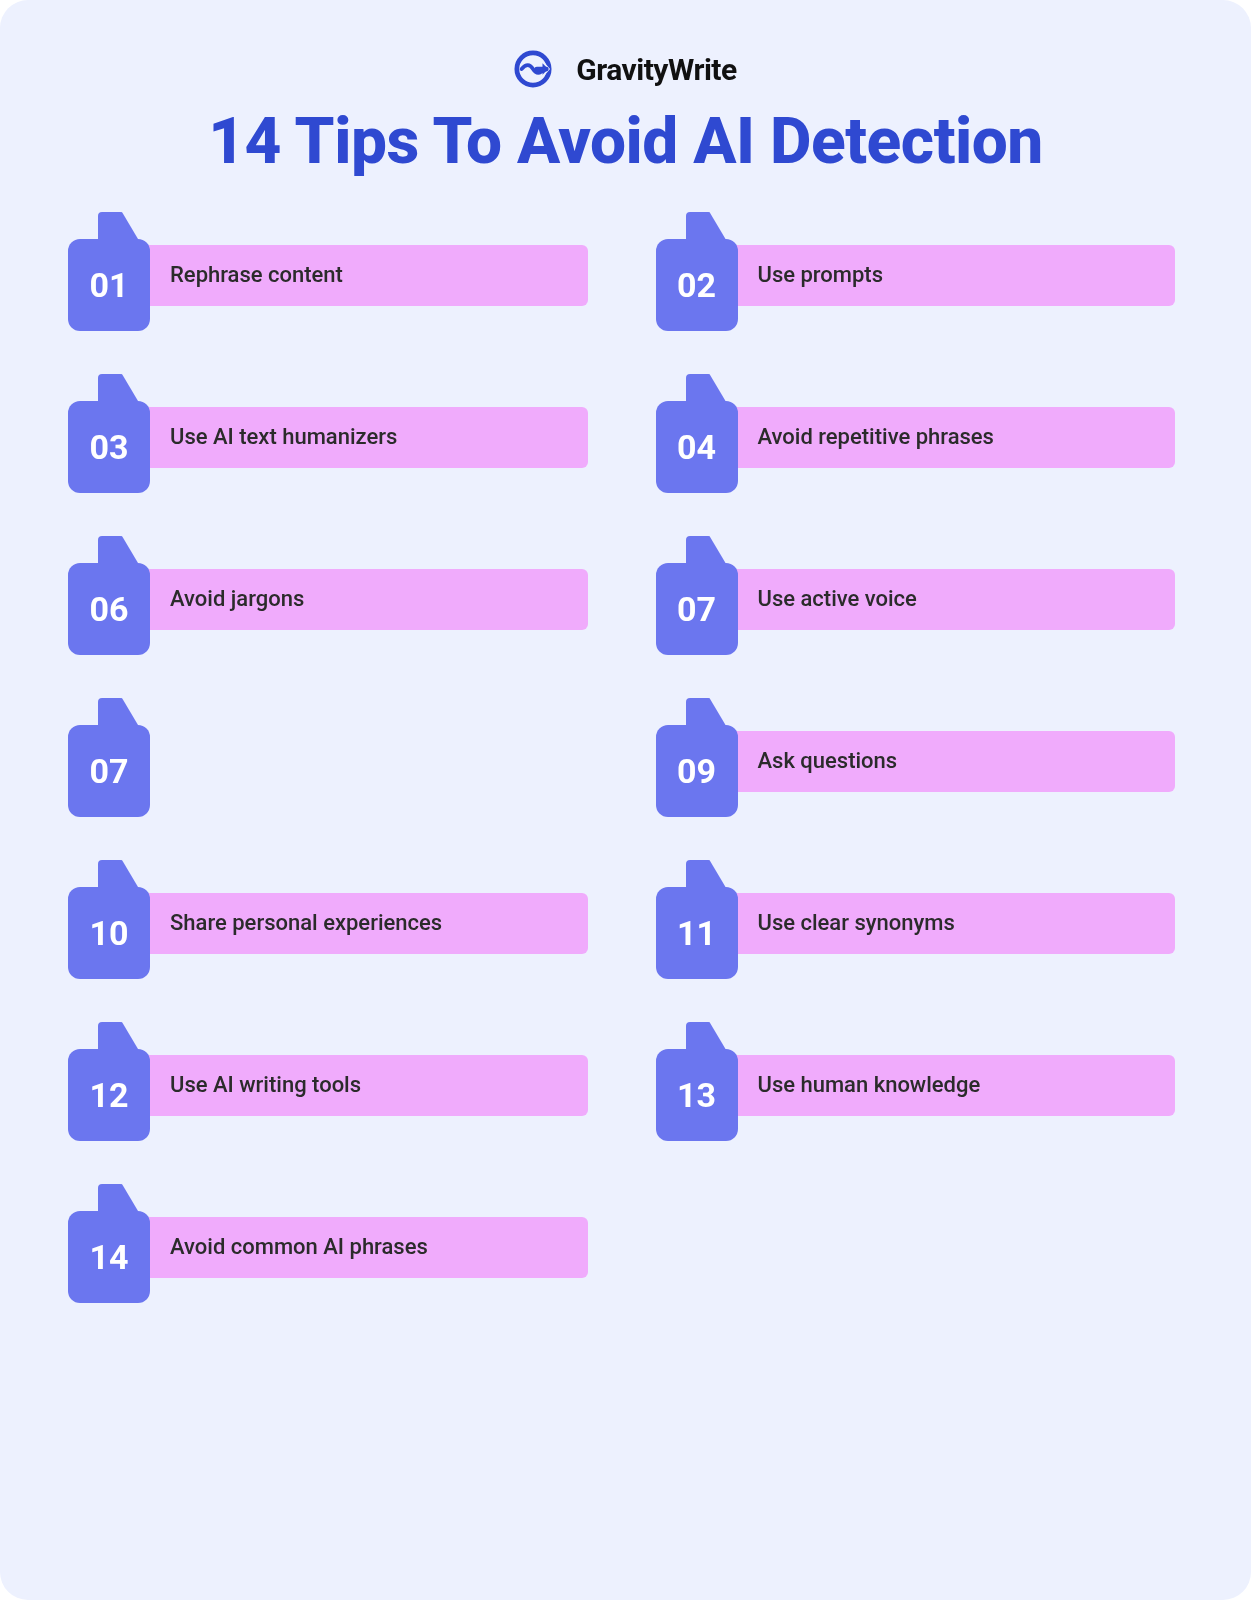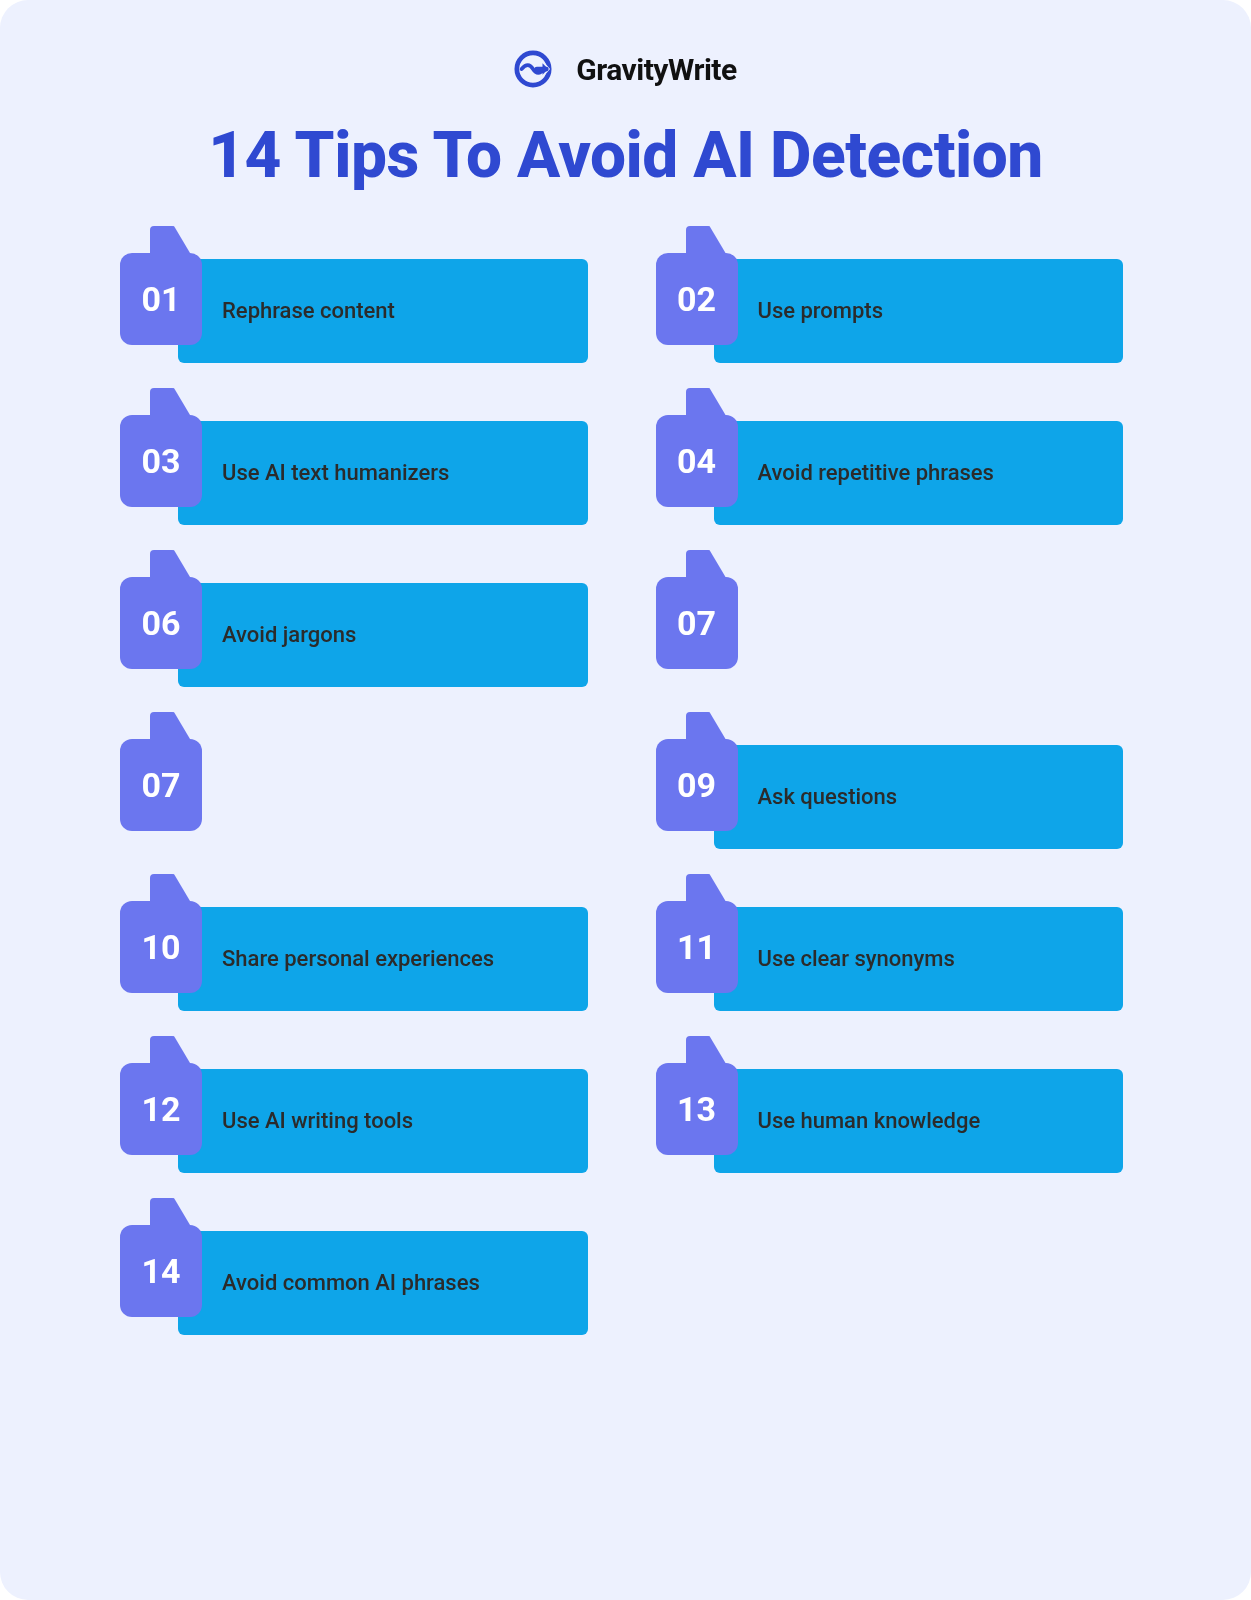--- a/index.html
+++ b/index.html
@@ -14,21 +14,21 @@
     min-height: 1600px;
     background: #edf1fe;
     border-radius: 28px;
     padding: 50px 0 60px 0;
   }
   .brand {
     display: flex;
     align-items: center;
     justify-content: center;
     gap: 24px;
-    margin-bottom: 30px;
+    margin-bottom: 16px;
   }
   .brand-icon {
     width: 38px;
     height: 38px;
   }
   .brand-name {
     font-size: 30px;
     font-weight: 700;
     color: #111;
     letter-spacing: -0.5px;
@@ -39,21 +39,21 @@
     font-weight: 800;
     color: #2f49d1;
     letter-spacing: -0.5px;
     margin-bottom: 60px;
   }
   .grid {
     display: grid;
     grid-template-columns: 1fr 1fr;
     column-gap: 60px;
     row-gap: 70px;
-    padding: 0 120px;
+    padding: 0 68px;
   }
   .tip {
     position: relative;
     height: 92px;
   }
   .tab {
     position: absolute;
     left: 30px;
     top: -27px;
     width: 40px;
@@ -79,22 +79,22 @@
   .badge-num {
     color: #fff;
     font-size: 34px;
     font-weight: 700;
   }
   .card {
     position: absolute;
     left: 58px;
     right: 8px;
     top: 6px;
-    height: 104px;
-    background: #0ea5e9;
+    height: 61px;
+    background: #f0abfc;
     border-radius: 6px;
     display: flex;
     align-items: center;
     padding-left: 44px;
     padding-right: 20px;
     z-index: 1;
   }
   .tip-text {
     font-size: 22px;
     font-weight: 500;
@@ -173,20 +173,23 @@
       <div class="card">
         <span class="tip-text">Avoid jargons</span>
       </div>
     </div>
 
     <div class="tip">
       <div class="tab"></div>
       <div class="badge">
         <span class="badge-num">07</span>
       </div>
+      <div class="card">
+        <span class="tip-text">Use active voice</span>
+      </div>
     </div>
 
     <div class="tip">
       <div class="tab"></div>
       <div class="badge">
         <span class="badge-num">07</span>
       </div>
     </div>
 
     <div class="tip">

